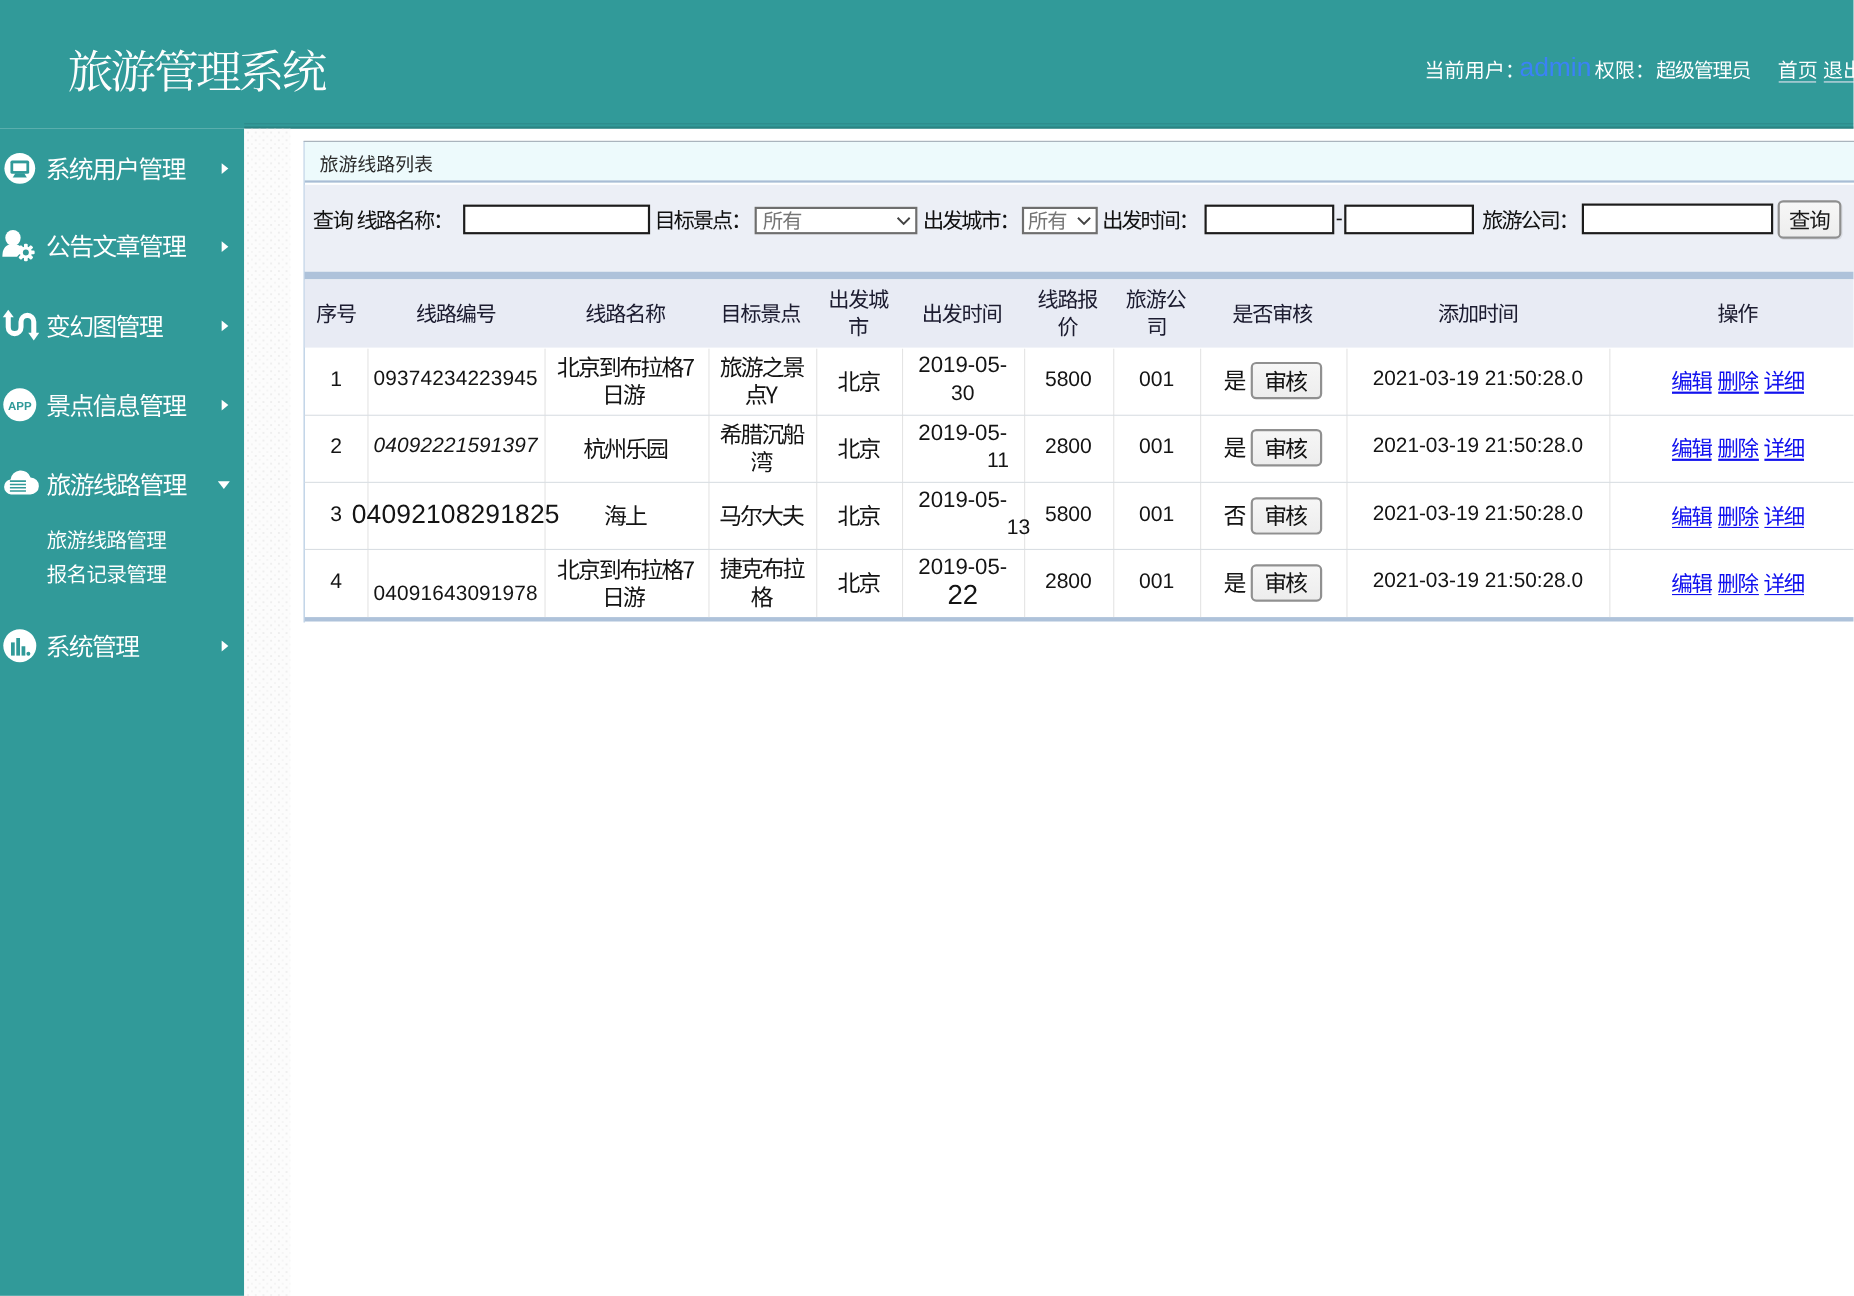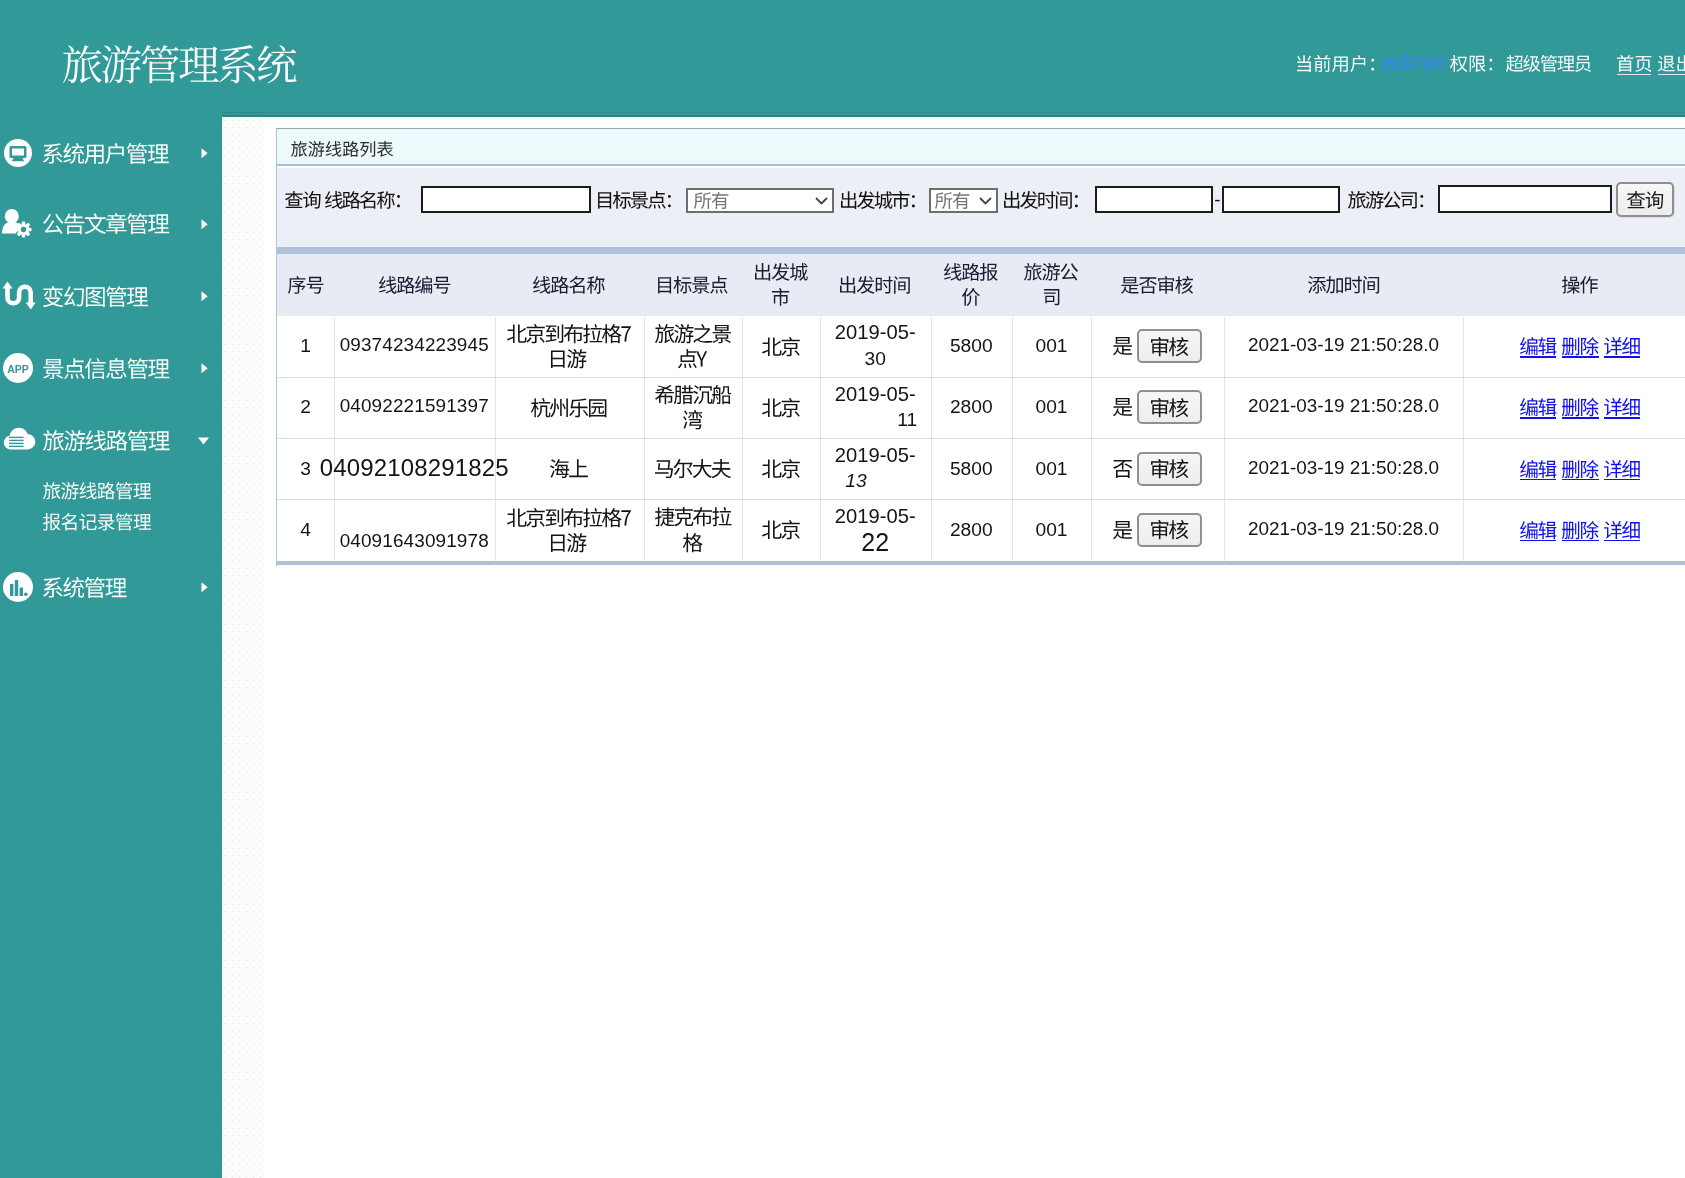--- a/index.html
+++ b/index.html
@@ -591,21 +591,21 @@
   </svg>
 <div class="abs" style="left:1561.8712px;top:356.125px;width:37px;height:1.4px;background:#1111ee"></div>
 <svg class="abs" style="left:1604.0px;top:337.1px;overflow:visible" width="35.7" height="18.1" viewBox="0.8 -16.5 35.7 18.1">
     <g fill="#1111ee" transform="scale(0.019600)">
       <use href="#s8be6" x="0"></use>
       <use href="#s7ec6" x="934"></use>
     </g>
   </svg>
 <div class="abs" style="left:1604.0168px;top:356.125px;width:36px;height:1.4px;background:#1111ee"></div>
 <div class="lat" style="left:305.5px;top:407.375px;transform:translate(-50%,-54%);font-size:19.2px;color:#141414;line-height:1;">2</div>
-<div class="lat" style="left:414.25px;top:407.375px;transform:translate(-50%,-54%);font-size:18.9px;color:#141414;line-height:1;letter-spacing:0.15px;">04092221591397</div>
+<div class="lat" style="left:414.25px;top:407.375px;transform:translate(-50%,-54%);font-size:18.9px;color:#141414;line-height:1;letter-spacing:0.15px;font-style:italic;">04092221591397</div>
 <svg class="abs" style="left:531.3px;top:397.6px;overflow:visible" width="75.5" height="19.5" viewBox="0.7 -17.7 75.5 19.5">
     <g fill="#141414" transform="scale(0.020800)">
       <use href="#s676d" x="0"></use>
       <use href="#s5dde" x="913"></use>
       <use href="#s4e50" x="1827"></use>
       <use href="#s56ed" x="2740"></use>
     </g>
   </svg>
 <svg class="abs" style="left:654.6px;top:385.0px;overflow:visible" width="76.2" height="19.3" viewBox="0.7 -17.5 76.2 19.3">
     <g fill="#141414" transform="scale(0.020800)">
@@ -680,21 +680,21 @@
       <use href="#s592b" x="2740"></use>
     </g>
   </svg>
 <svg class="abs" style="left:762.1px;top:459.0px;overflow:visible" width="37.8" height="19.3" viewBox="0.7 -17.6 37.8 19.3">
     <g fill="#141414" transform="scale(0.020800)">
       <use href="#s5317" x="0"></use>
       <use href="#s4eac" x="913"></use>
     </g>
   </svg>
 <div class="lat" style="left:875.25px;top:455.875px;transform:translate(-50%,-54%);font-size:20.2px;color:#141414;line-height:1;">2019-05-</div>
-<div class="lat" style="left:856px;top:481.375px;transform:translate(-50%,-54%);font-size:19.2px;color:#141414;line-height:1;font-style:italic;">13</div>
+<div class="lat" style="left:926px;top:481.375px;transform:translate(-50%,-54%);font-size:19.2px;color:#141414;line-height:1;">13</div>
 <div class="lat" style="left:971.25px;top:468.625px;transform:translate(-50%,-54%);font-size:19.2px;color:#141414;line-height:1;">5800</div>
 <div class="lat" style="left:1051.5px;top:468.625px;transform:translate(-50%,-54%);font-size:19.2px;color:#141414;line-height:1;">001</div>
 <svg class="abs" style="left:1113.0px;top:459.6px;overflow:visible" width="19.2" height="18.0" viewBox="0.7 -16.3 19.2 18.0">
     <g fill="#141414" transform="scale(0.020800)">
       <use href="#s5426" x="0"></use>
     </g>
   </svg>
 <div class="abs" style="left:1137px;top:451.625px;width:65px;height:34px;background:linear-gradient(#f6f6f6,#ededed);border:2px solid #909090;border-radius:5px"></div>
 <svg class="abs" style="left:1150.8px;top:459.0px;overflow:visible" width="37.3" height="19.3" viewBox="1.7 -17.6 37.3 19.3">
     <g fill="#141414" transform="scale(0.020800)">

